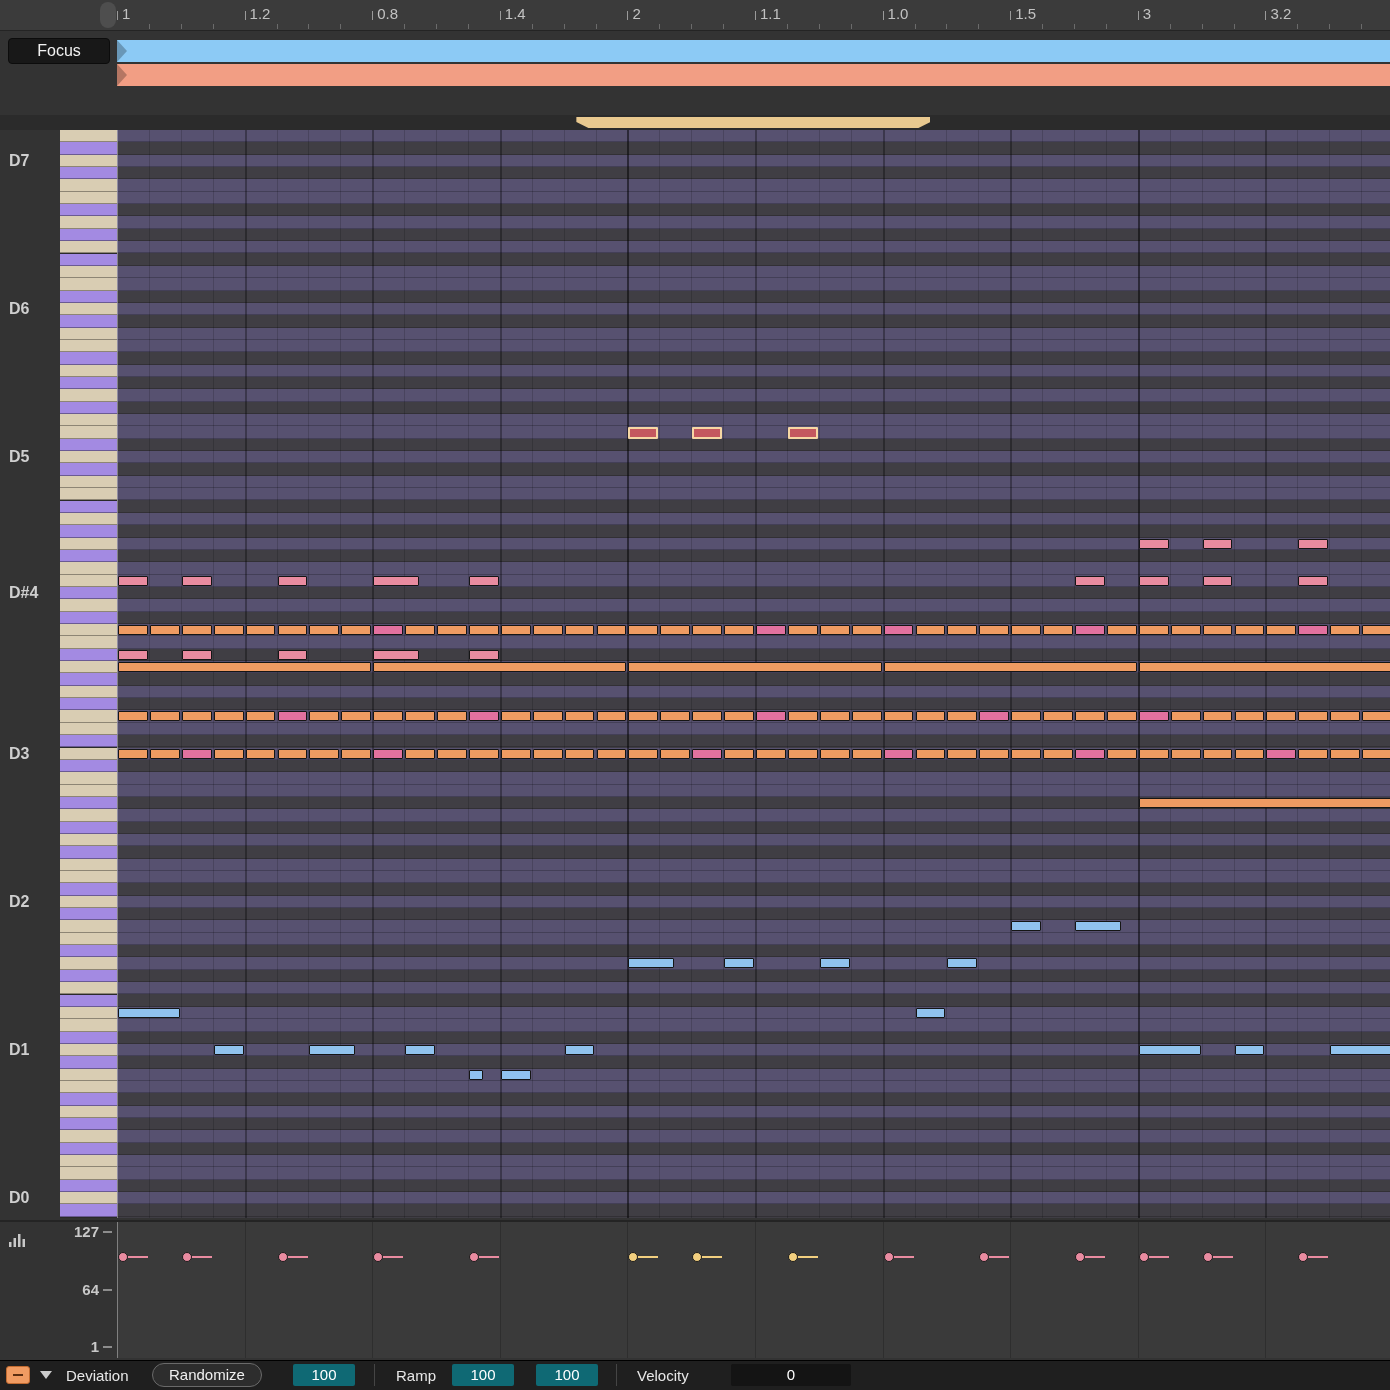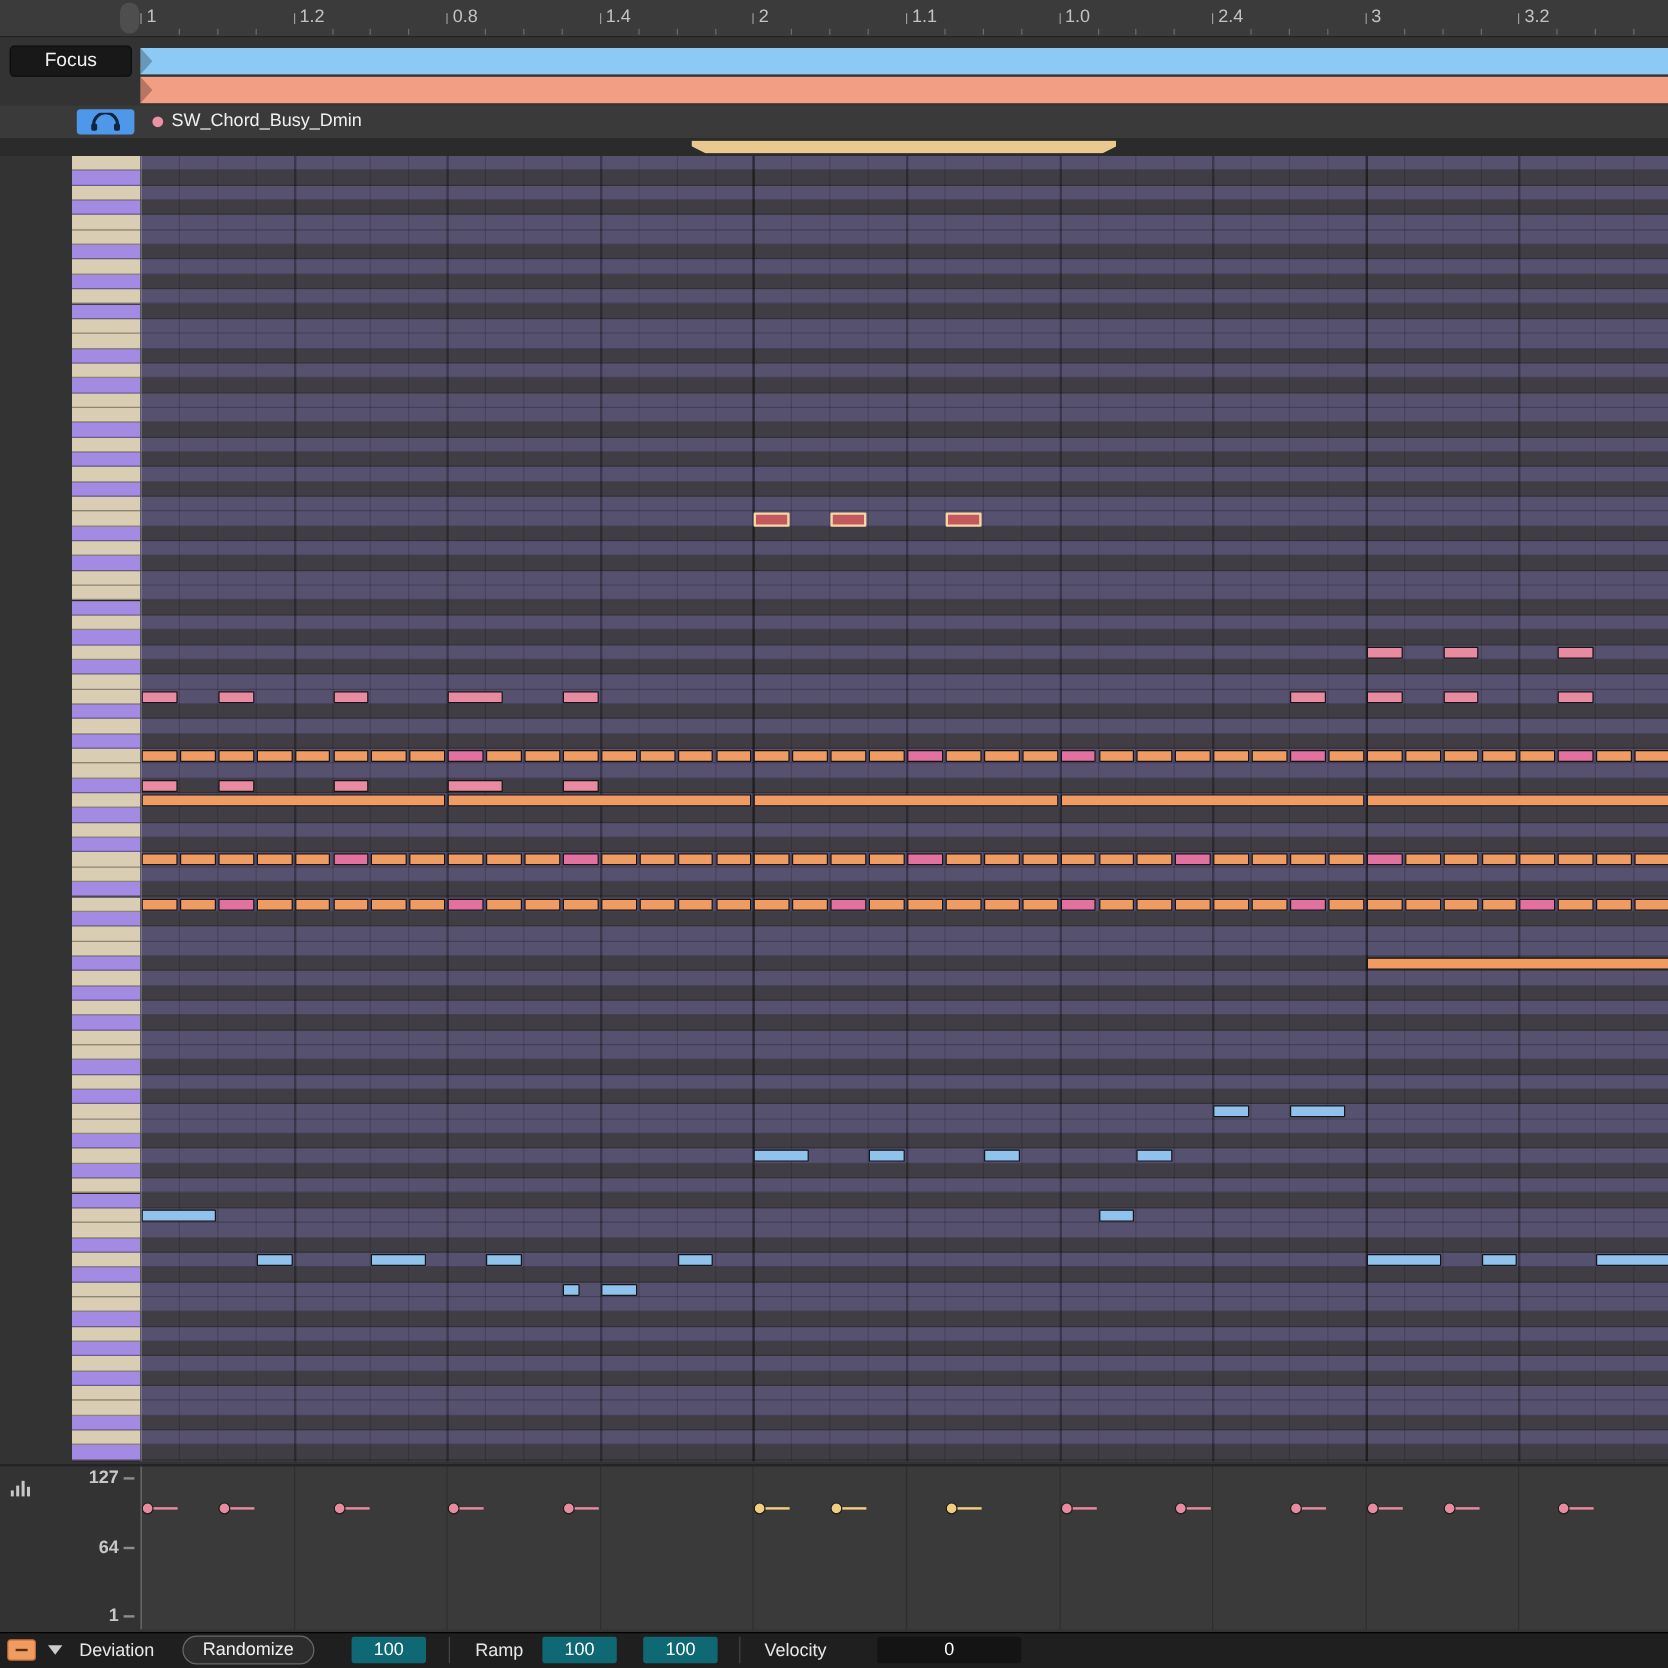--- a/index.html
+++ b/index.html
@@ -116,50 +116,49 @@
       <div class="tick-six" style="left: 1297.3px;"></div>
       <div class="tick-six" style="left: 1329.2px;"></div>
       <div class="tick-six" style="left: 1361.1px;"></div>
       <div class="ruler-label" style="left: 122px;">1</div>
       <div class="ruler-label" style="left: 249.6px;">1.2</div>
       <div class="ruler-label" style="left: 377.2px;">0.8</div>
       <div class="ruler-label" style="left: 504.8px;">1.4</div>
       <div class="ruler-label" style="left: 632.4px;">2</div>
       <div class="ruler-label" style="left: 760px;">1.1</div>
       <div class="ruler-label" style="left: 887.6px;">1.0</div>
-      <div class="ruler-label" style="left: 1015.2px;">2.4</div>
+      <div class="ruler-label" style="left: 1015.2px;">1.5</div>
       <div class="ruler-label" style="left: 1142.8px;">3</div>
       <div class="ruler-label" style="left: 1270.4px;">3.2</div>
     </div>
 
   <button class="focus-btn">Focus</button>
 
   <div class="loop-bar loop-blue">
     <div class="loop-notch"></div>
   </div>
   <div class="loop-bar loop-salmon">
     <div class="loop-notch"></div>
   </div>
 
-  <div class="track-header">
-    <div class="hp-btn">
-      <svg width="28" height="16" viewBox="0 0 28 16">
-        <path d="M4 14 V10 a10 10 0 0 1 20 0 V14" fill="none" stroke="#10253f" stroke-width="2.5"></path>
-        <rect x="2" y="9" width="5" height="6" rx="1.5" fill="#10253f"></rect>
-        <rect x="21" y="9" width="5" height="6" rx="1.5" fill="#10253f"></rect>
-      </svg>
-    </div>
-    <span class="clip-dot"></span>
-    <span class="clip-title">SW_Chord_Busy_Dmin</span>
-  </div>
 
   <div class="brace-lane">
     <div class="loop-brace" id="loop-brace" style="left: 576.36px; width: 354.09px;"></div>
   </div>
 
+  <div class="pitch-labels" id="pitch-labels">
+      <div class="pitch-label" style="top: 21.875px;">D7</div>
+      <div class="pitch-label" style="top: 170.075px;">D6</div>
+      <div class="pitch-label" style="top: 318.275px;">D5</div>
+      <div class="pitch-label" style="top: 454.125px;">D#4</div>
+      <div class="pitch-label" style="top: 614.675px;">D3</div>
+      <div class="pitch-label" style="top: 762.875px;">D2</div>
+      <div class="pitch-label" style="top: 911.075px;">D1</div>
+      <div class="pitch-label" style="top: 1059.27px;">D0</div>
+    </div>
   <div class="keyboard" id="keyboard">
       <div class="key key-white" style="top: 0px; height: 12.35px;"></div>
       <div class="key key-black" style="top: 12.35px; height: 12.35px;"></div>
       <div class="key key-white" style="top: 24.7px; height: 12.35px;"></div>
       <div class="key key-black" style="top: 37.05px; height: 12.35px;"></div>
       <div class="key key-white" style="top: 49.4px; height: 12.35px;"></div>
       <div class="key key-white" style="top: 61.75px; height: 12.35px;"></div>
       <div class="key key-black" style="top: 74.1px; height: 12.35px;"></div>
       <div class="key key-white" style="top: 86.45px; height: 12.35px;"></div>
       <div class="key key-black" style="top: 98.8px; height: 12.35px;"></div>

